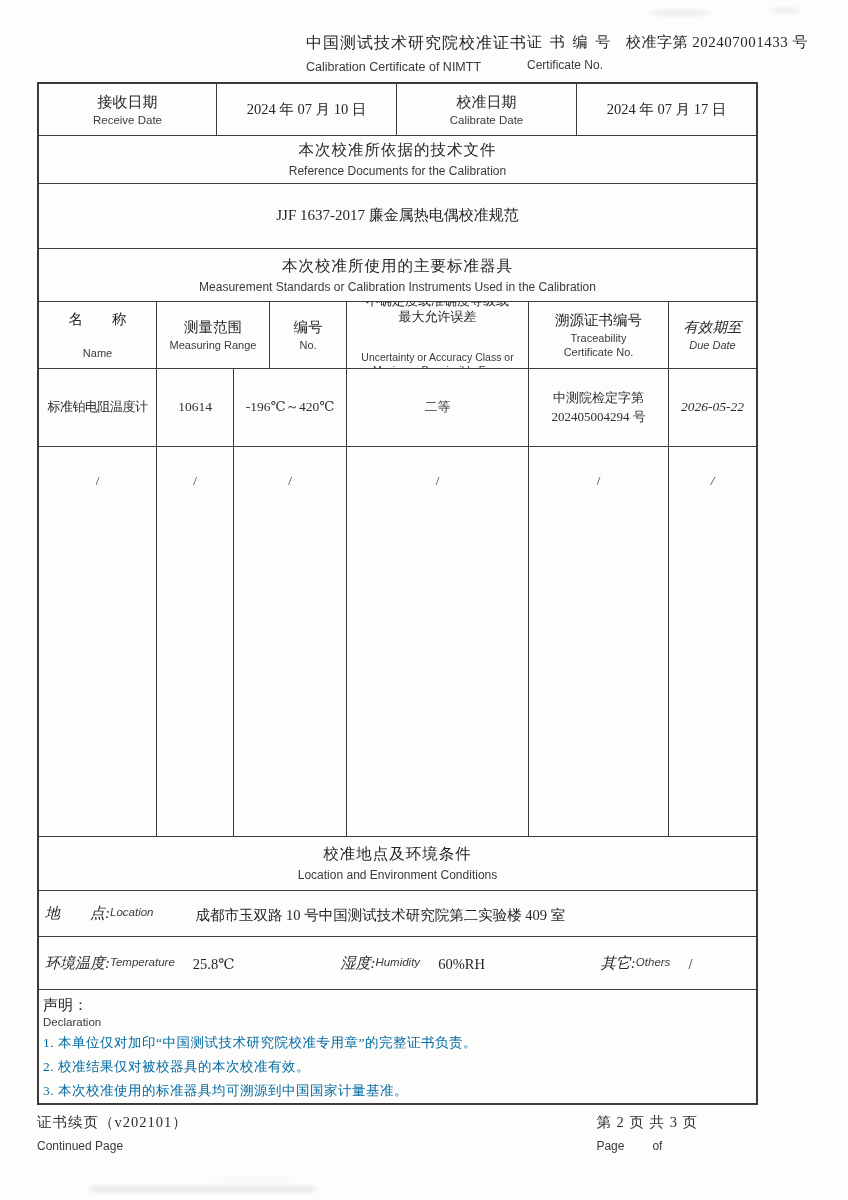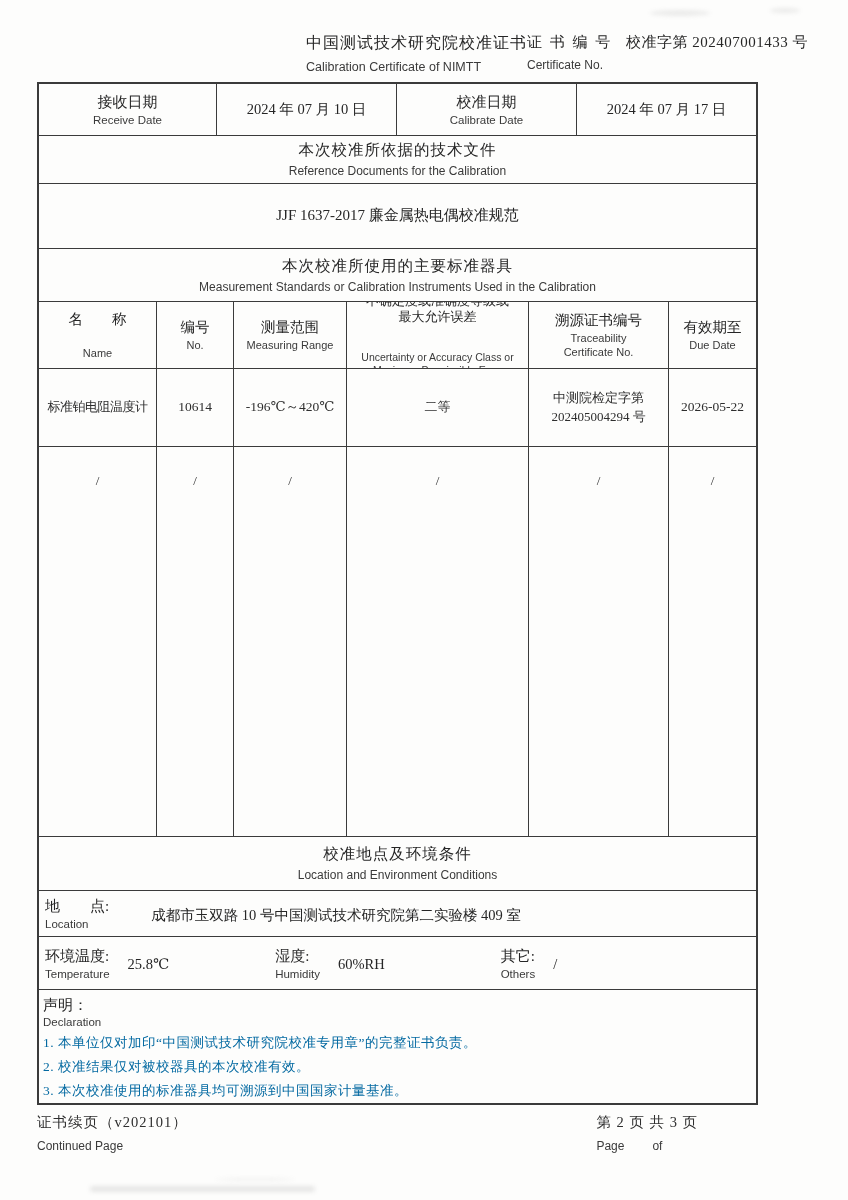--- a/index.html
+++ b/index.html
@@ -58,41 +58,41 @@
   .row-std-title { height: 53px; justify-content: center; }
   .section-zh { font-size: 15.5px; color: #262626; letter-spacing: 1px; }
   .section-en { font-size: 12px; margin-top: 3px; }
 
   
   .col-name  { flex: 0 0 118px; gap: 16px; }
   .col-no    { flex: 0 0 77px; }
   .col-range { flex: 0 0 113px; }
   .col-unc   { flex: 0 0 182px; gap: 24px; }
   .col-trace { flex: 0 0 140px; }
-  .col-due   { flex: 1 1 auto; }
+  .col-due   { flex: 1 1 auto; font-style: italic; }
 
   .row-colhead { height: 67px; }
   .row-colhead .lbl-zh { font-size: 14.5px; }
   .row-colhead .lbl-en { font-size: 11px; line-height: 1.25; }
   .row-colhead .col-unc .lbl-zh { font-size: 13px; line-height: 1.2; }
   .row-colhead .col-unc .lbl-en { font-size: 10.5px; }
 
   .row-data { height: 78px; }
   .row-data .t-cell { font-size: 13px; }
   .row-data .col-name { font-size: 13px; letter-spacing: -0.5px; }
   .row-data .serifnum { font-size: 13.5px; }
   .trace-val { font-size: 13px; line-height: 1.5; }
 
   .row-empty { height: 392px; }
   .row-empty .t-cell { justify-content: flex-start; padding-top: 26px; font-size: 13px; }
 
   
   .row-env-title { height: 54px; }
   .row-location { height: 46px; flex-direction: row; display: flex; align-items: center; padding: 0 4px; }
-  .label-stack { display: flex; flex-direction: column; align-items: flex-start; }
+  .label-stack { display: flex; flex-direction: row; align-items: flex-start; font-style: italic; }
   .row-location .label-stack { padding-left: 2px; }
   .loc-value { font-size: 14.5px; color: #262626; margin-left: 42px; padding-top: 4px; }
 
   .row-envvals { height: 54px; display: flex; align-items: center; padding: 0 4px; }
   .env-group { display: flex; align-items: center; }
   .env-value { font-size: 14.5px; color: #262626; margin-left: 18px; padding-top: 2px; }
 
   
   .row-decl { height: 113px; display: block; padding: 6px 10px 0 4px; }
   .decl-zh { font-size: 15px; color: #262626; }
@@ -163,27 +163,27 @@
     <div class="t-row row-section row-std-title">
       <div class="section-zh zh">本次校准所使用的主要标准器具</div>
       <div class="section-en en">Measurement Standards or Calibration Instruments Used in the Calibration</div>
     </div>
 
     <div class="t-row row-colhead">
       <div class="t-cell col-name">
         <div class="lbl-zh zh">名　　称</div>
         <div class="lbl-en en">Name</div>
       </div>
+      <div class="t-cell col-range">
+        <div class="lbl-zh zh">测量范围</div>
+        <div class="lbl-en en">Measuring Range</div>
+      </div>
       <div class="t-cell col-no">
         <div class="lbl-zh zh">编号</div>
         <div class="lbl-en en">No.</div>
-      </div>
-      <div class="t-cell col-range">
-        <div class="lbl-zh zh">测量范围</div>
-        <div class="lbl-en en">Measuring Range</div>
       </div>
       <div class="t-cell col-unc">
         <div class="lbl-zh zh pre">不确定度或准确度等级或
 最大允许误差</div>
         <div class="lbl-en en pre">Uncertainty or Accuracy Class or
 Maximum Permissible Error</div>
       </div>
       <div class="t-cell col-trace">
         <div class="lbl-zh zh">溯源证书编号</div>
         <div class="lbl-en en pre">Traceability

